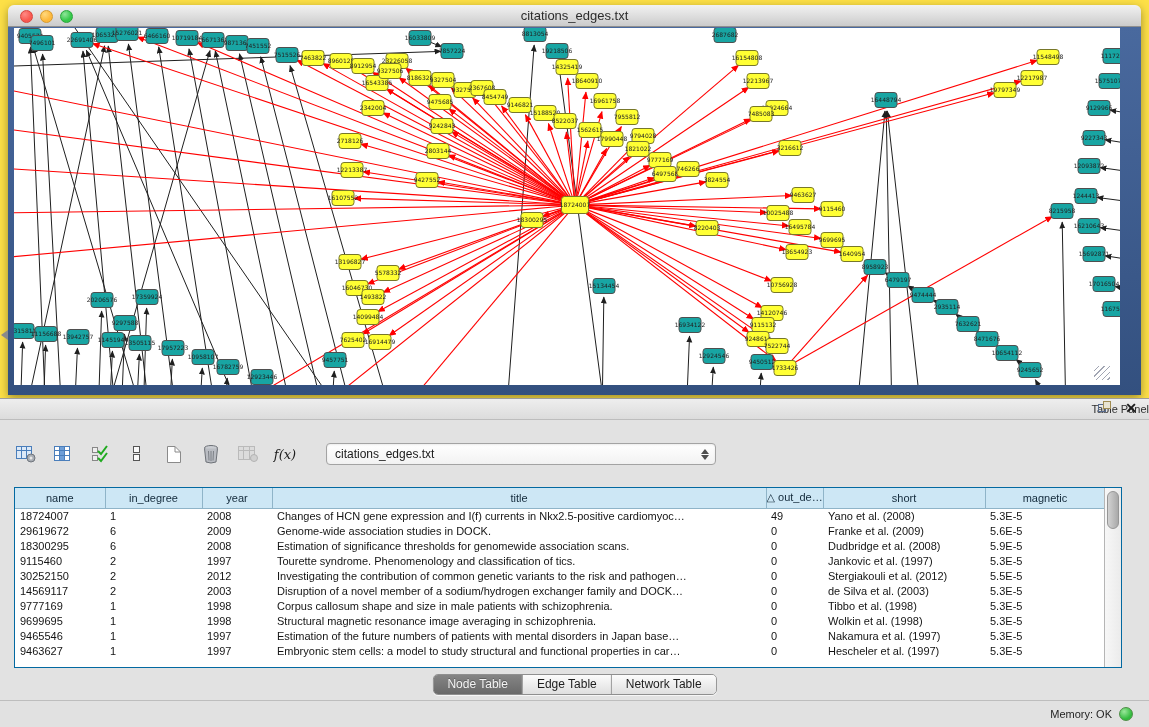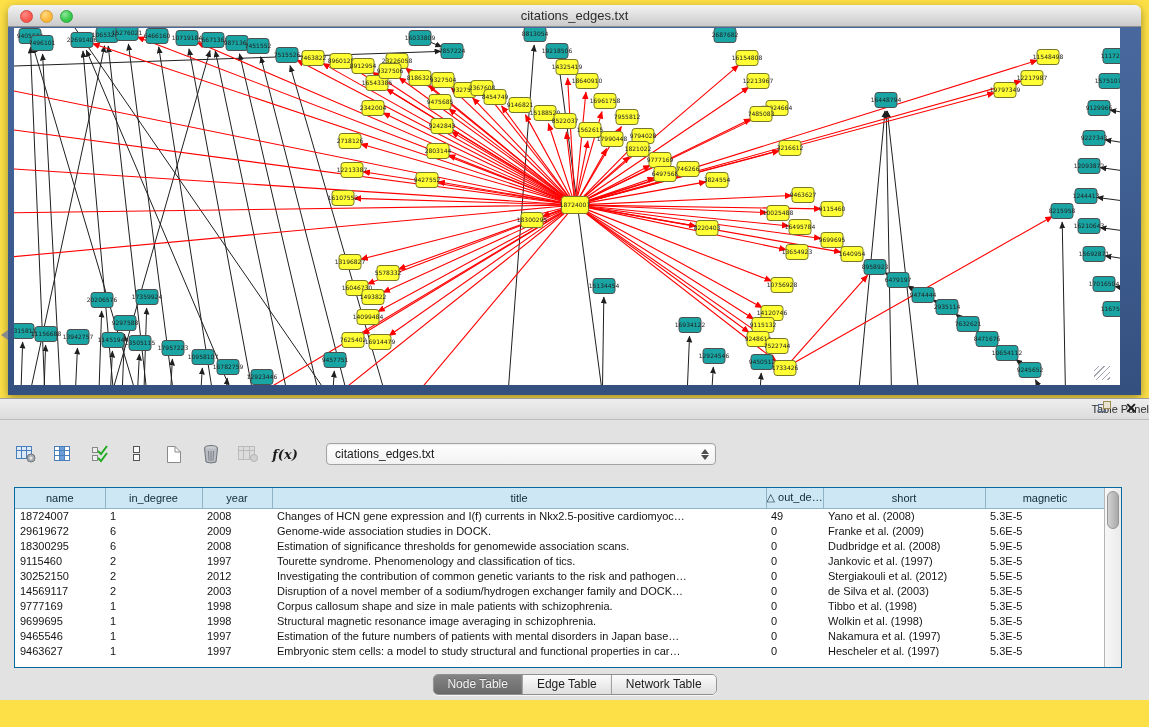--- a/index.html
+++ b/index.html
@@ -34,21 +34,21 @@
   .panel-title { font-size:11px; color:#2e2e2e; line-height:20px; padding-left:9px; }
   .panel-ctrls { position:absolute; right:12px; top:2px; display:flex; gap:12px; align-items:center; }
   .float-icon { position:relative; width:15px; height:15px; }
   .float-icon .sq1 { position:absolute; left:0; top:3px; width:8px; height:8px; border:1.5px solid #566a8c; background:transparent; }
   .float-icon .sq2 { position:absolute; left:5px; top:0; width:8px; height:8px; border:1.5px solid #a08c52; background:#e9e4d2; }
   .close-x { font-size:14px; font-weight:bold; color:#1c1c1c; line-height:15px; }
 
   .panel-body { position:absolute; left:0; top:21px; right:0; bottom:0; }
   .toolbar { position:absolute; left:14px; top:16px; height:36px; display:flex; align-items:center; gap:13px; }
   .tbtn { width:24px; height:24px; display:flex; align-items:center; justify-content:center; }
-  .fx { font-family:"DejaVu Serif", serif; font-style:italic; font-weight:bold; font-size:13px; color:#1c1c1c; }
+  .fx { font-family:"DejaVu Serif", serif; font-style:italic; font-weight:normal; font-size:13px; color:#1c1c1c; }
   .combo { margin-left:16px; width:390px; height:22px; background:linear-gradient(#ffffff,#f2f2f2);
     border:1px solid #a3a3a3; border-radius:4px; display:flex; align-items:center;
     box-shadow:inset 0 1px 2px rgba(0,0,0,.08); }
   .combo-text { flex:1; font-size:12px; color:#1a1a1a; padding-left:8px; }
   .combo-arrows { width:16px; display:flex; flex-direction:column; align-items:center; gap:1px; padding-right:4px; }
   .combo-arrows i { width:0; height:0; border-left:4px solid transparent; border-right:4px solid transparent; }
   .combo-arrows .up { border-bottom:5px solid #4d4d4d; }
   .combo-arrows .dn { border-top:5px solid #4d4d4d; }
 
   .table-wrap { position:absolute; left:14px; top:67px; width:1108px; height:181px;
@@ -684,14 +684,18 @@
       </div>
 
       <div class="tabs" id="tabs">
           <span class="tab selected">Node Table</span>
           <span class="tab">Edge Table</span>
           <span class="tab">Network Table</span>
         </div>
     </div>
   </div>
 
+  <div class="statusbar">
+    <span class="mem-label">Memory: OK</span>
+    <span class="mem-dot"></span>
+  </div>
 
 </div>
 
 </body></html>

